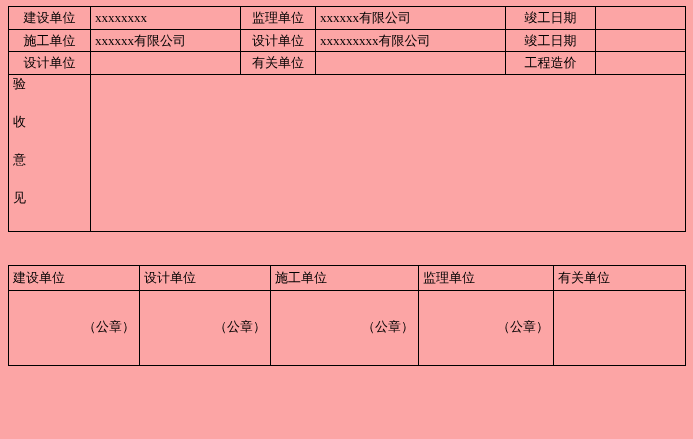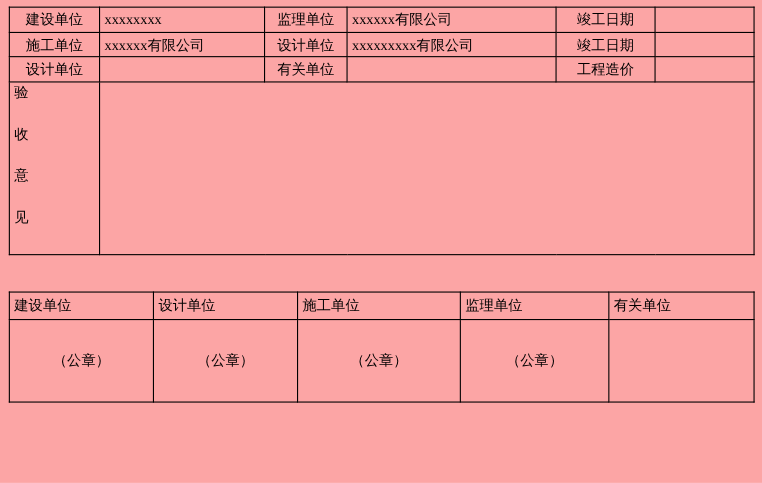--- a/index.html
+++ b/index.html
@@ -64,24 +64,25 @@
   td.opinion-body {
     vertical-align: top;
   }
   
   td.sig-head {
     text-align: left;
     padding-left: 6px;
     height: 20px;
   }
   td.sig-seal {
-    text-align: center;
+    text-align: right;
     padding-left: 6px;
     vertical-align: top;
     height: 70px;
+    font-family: Liberation Mono, monospace;
   }
   td.sig-person {
     text-align: left;
     padding-left: 6px;
     vertical-align: top;
     height: 46px;
   }
   .line2 {
     display: block;
   }

